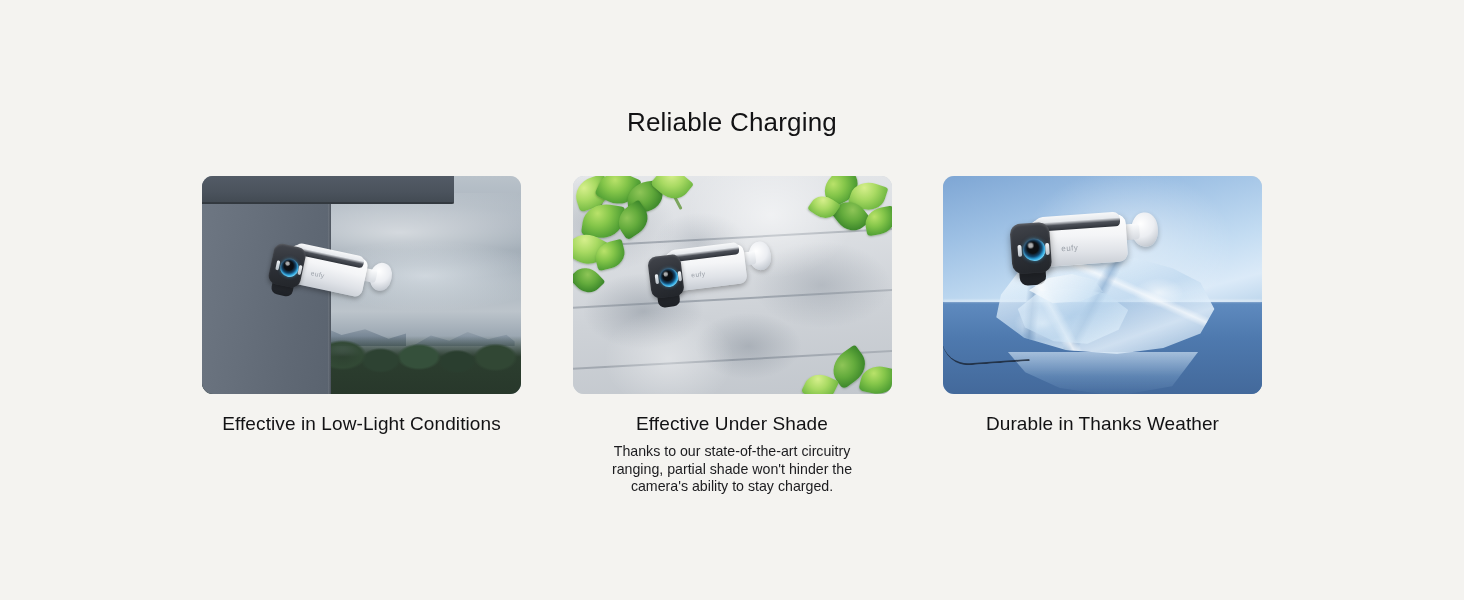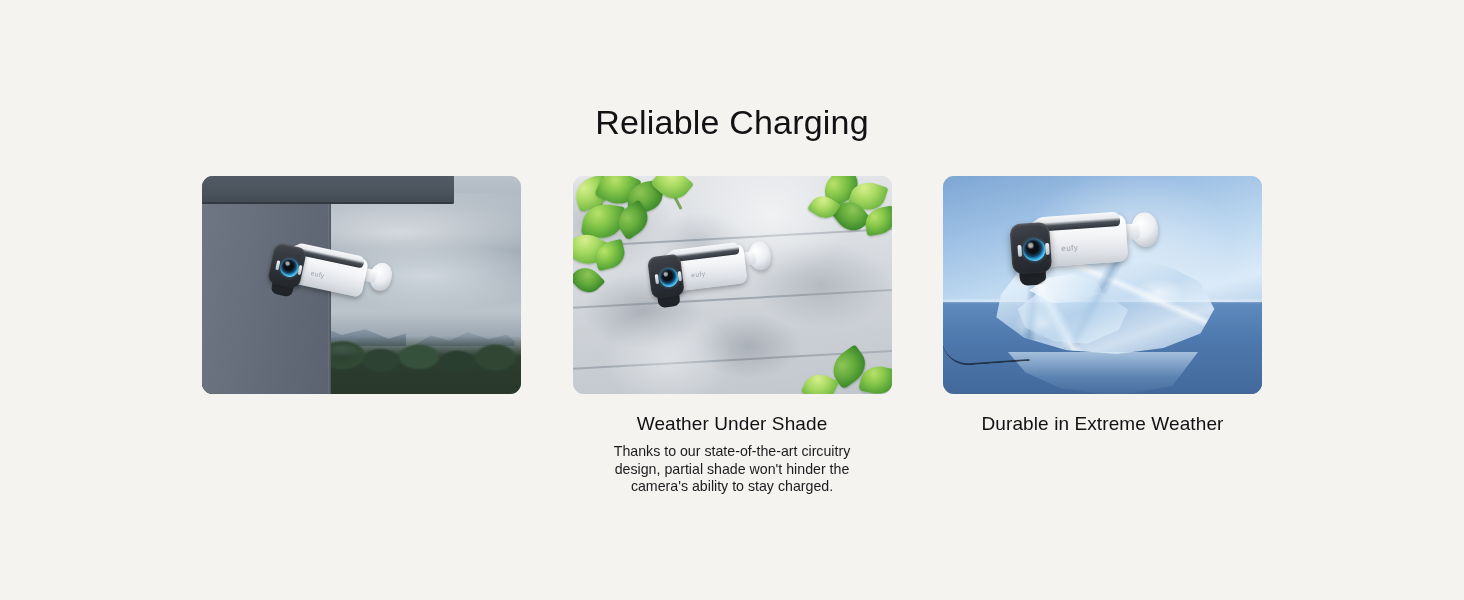--- a/index.html
+++ b/index.html
@@ -23,21 +23,21 @@
     height: 600px;
     background: #f4f3f0;
   }
 
   .section-title {
     position: absolute;
     top: 96px;
     left: 0;
     width: 1464px;
     text-align: center;
-    font-size: 34px;
+    font-size: 26px;
     font-weight: 400;
     letter-spacing: 0.2px;
     color: #121214;
     line-height: 52px;
   }
 
   .cards {
     position: absolute;
     top: 176px;
     left: 202px;
@@ -431,20 +431,21 @@
           <div class="cam-solar"></div>
           <div class="cam-logo">eufy</div>
           <div class="cam-chin"></div>
           <div class="cam-face">
             <div class="cam-led-l"></div>
             <div class="cam-lens"></div>
             <div class="cam-led-r"></div>
           </div>
         </div>
       </div>
+      <div class="card-heading">Effective in Low-Light Conditions</div>
     </div>
 
     <div class="card">
       <div class="thumb">
         <div class="siding2"></div>
         <div class="siding-line" style="top:28%"></div>
         <div class="siding-line" style="top:56%"></div>
         <div class="siding-line" style="top:84%"></div>
         <div class="shadow2"></div>
         <div class="sun2"></div>
@@ -478,23 +479,23 @@
           <div class="cam-solar"></div>
           <div class="cam-logo">eufy</div>
           <div class="cam-chin"></div>
           <div class="cam-face">
             <div class="cam-led-l"></div>
             <div class="cam-lens"></div>
             <div class="cam-led-r"></div>
           </div>
         </div>
       </div>
-      <div class="card-heading">Weather Under Shade</div>
+      <div class="card-heading">Effective Under Shade</div>
       <div class="card-body">Thanks to our state-of-the-art circuitry
-design, partial shade won't hinder the
+ranging, partial shade won't hinder the
 camera's ability to stay charged.</div>
     </div>
 
     <div class="card">
       <div class="thumb">
         <div class="bg3"></div>
         <div class="bg3-floor"></div>
         <div class="bg3-horizon"></div>
         <div class="bg3-glow"></div>
         <div class="ice-reflect"></div>
@@ -510,17 +511,17 @@
           <div class="cam-chin"></div>
           <div class="cam-face">
             <div class="cam-led-l"></div>
             <div class="cam-lens"></div>
             <div class="cam-led-r"></div>
           </div>
         </div>
         <div class="ice-front"></div>
         <div class="ice-shard"></div>
       </div>
-      <div class="card-heading">Durable in Extreme Weather</div>
+      <div class="card-heading">Durable in Thanks Weather</div>
     </div>
 
   </div>
 </div>
 
 </body></html>

